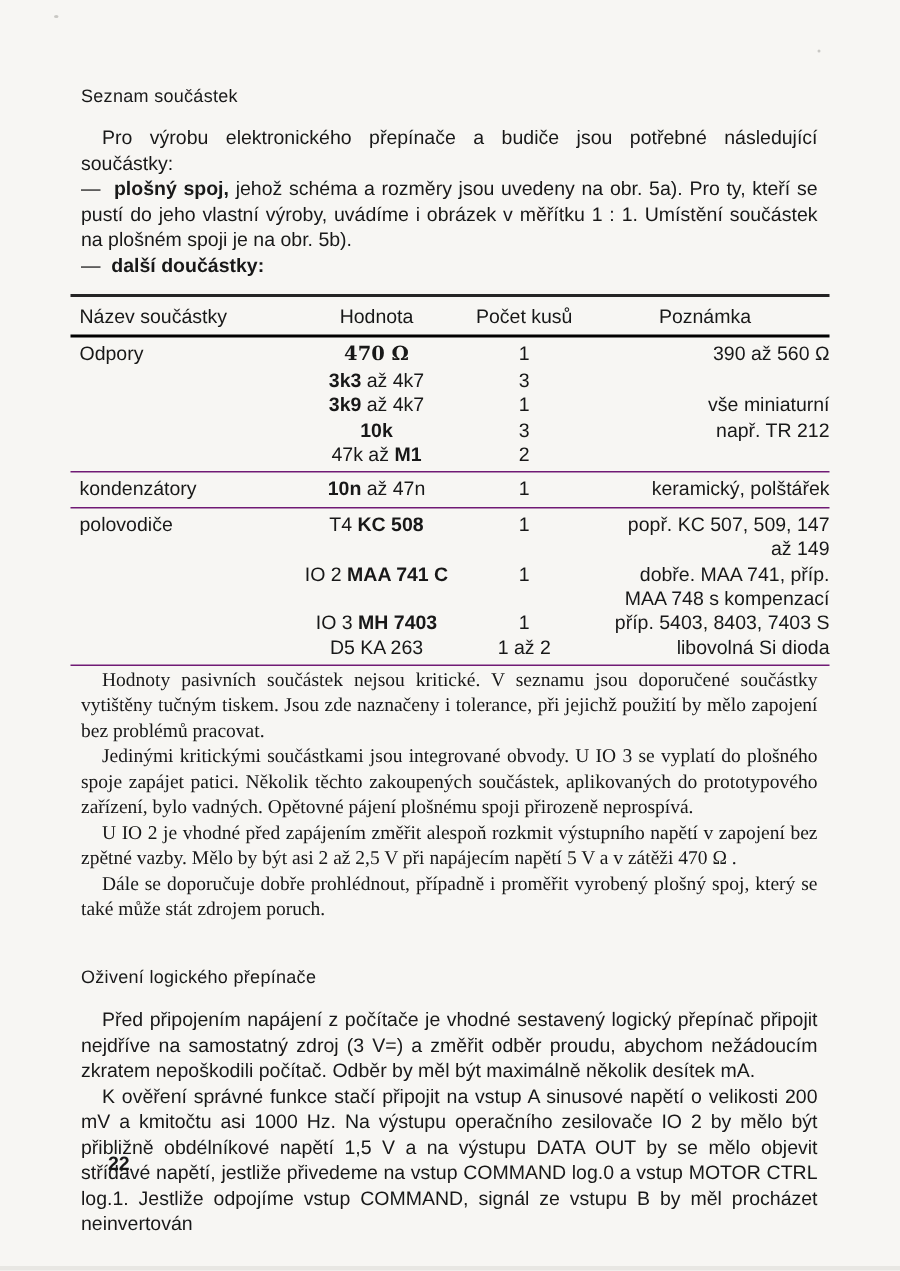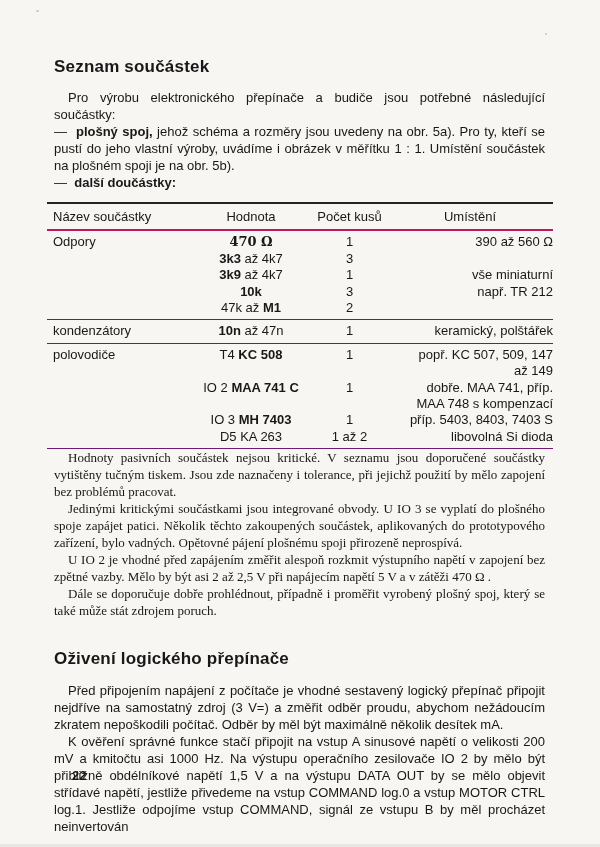--- a/index.html
+++ b/index.html
@@ -13,21 +13,21 @@
   }
   .page{
     position:relative;
     width:600px;height:847px;
     background:#f7f6f3;
     box-sizing:border-box;
     padding:57px 55px 0 54px;
     border-bottom:3px solid #e8e7e3;
   }
   .h-sec{
-    font-size:17px;font-weight:bold;
+    font-size:12px;font-weight:normal;
     margin:0 0 12px 0;
     letter-spacing:.2px;
   }
   .para{
     font-size:13px;line-height:17px;
     margin:0;text-align:justify;
   }
   .para.indent{text-indent:14px;}
   .para b{font-weight:bold;}
   .dash{font-weight:normal;}
@@ -37,21 +37,21 @@
     width:506px;
     font-size:13px;
     border-top:2px solid #242424;
   }
   .row{
     display:grid;
     grid-template-columns:143px 122px 75px 1fr;
     line-height:16.4px;
   }
   .t-head{
-    border-bottom:2px solid #be185d;
+    border-bottom:2px solid #000000;
     padding:5px 0 4px 0;
   }
   .t-head .c{font-weight:normal;}
   .t-group{
     padding:3px 0 3px 0;
     border-bottom:1px solid #701a75;
   }
   .c{min-height:16.4px;}
   .c.name{padding-left:6px;text-align:left;}
   .c.val{text-align:center;}
@@ -84,21 +84,21 @@
 
   <p class="para"><span class="dash">—</span>&nbsp;&nbsp;<b>plošný spoj,</b><span> jehož schéma a rozměry jsou uvedeny na obr. 5a). Pro ty, kteří se pustí do jeho vlastní výroby, uvádíme i obrázek v měřítku 1 : 1. Umístění součástek na plošném spoji je na obr. 5b).</span></p>
 
   <p class="para"><span class="dash">—</span>&nbsp;&nbsp;<b>další doučástky:</b></p>
 
   <div class="tbl">
     <div class="row t-head">
       <div class="c name">Název součástky</div>
       <div class="c val">Hodnota</div>
       <div class="c cnt">Počet kusů</div>
-      <div class="c note">Umístění</div>
+      <div class="c note">Poznámka</div>
     </div>
 
     <div class="t-group">
       <div class="row">
         <div class="c name">Odpory</div>
         <div class="c val"><span></span><b class="ohm">470 Ω</b><span></span></div>
         <div class="c cnt">1</div>
         <div class="c note">390 až 560 Ω</div>
       </div>
       <div class="row">

